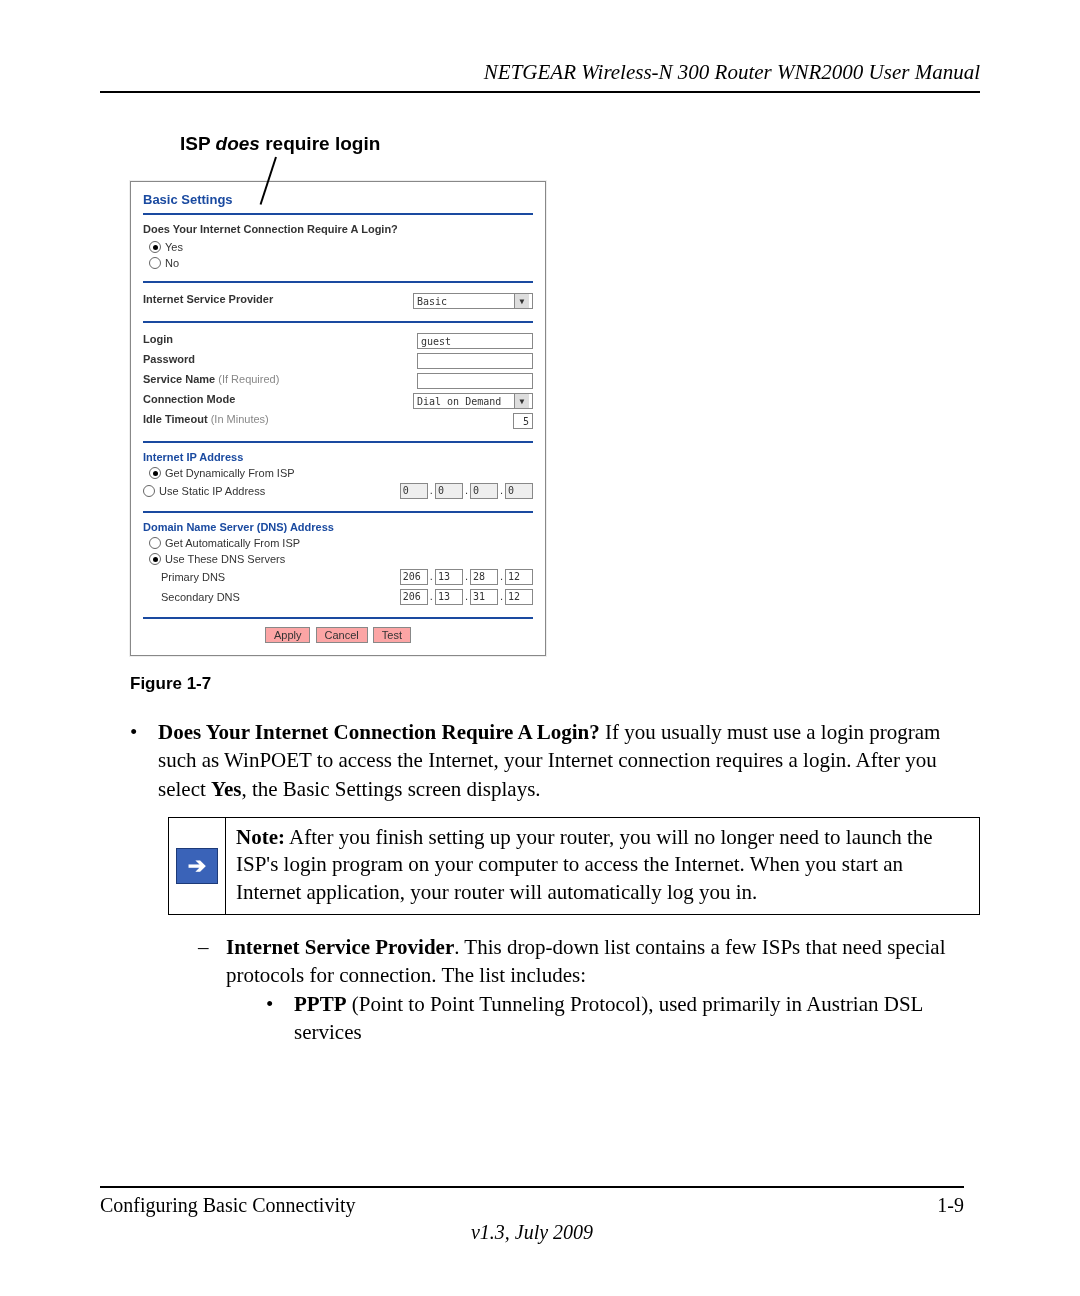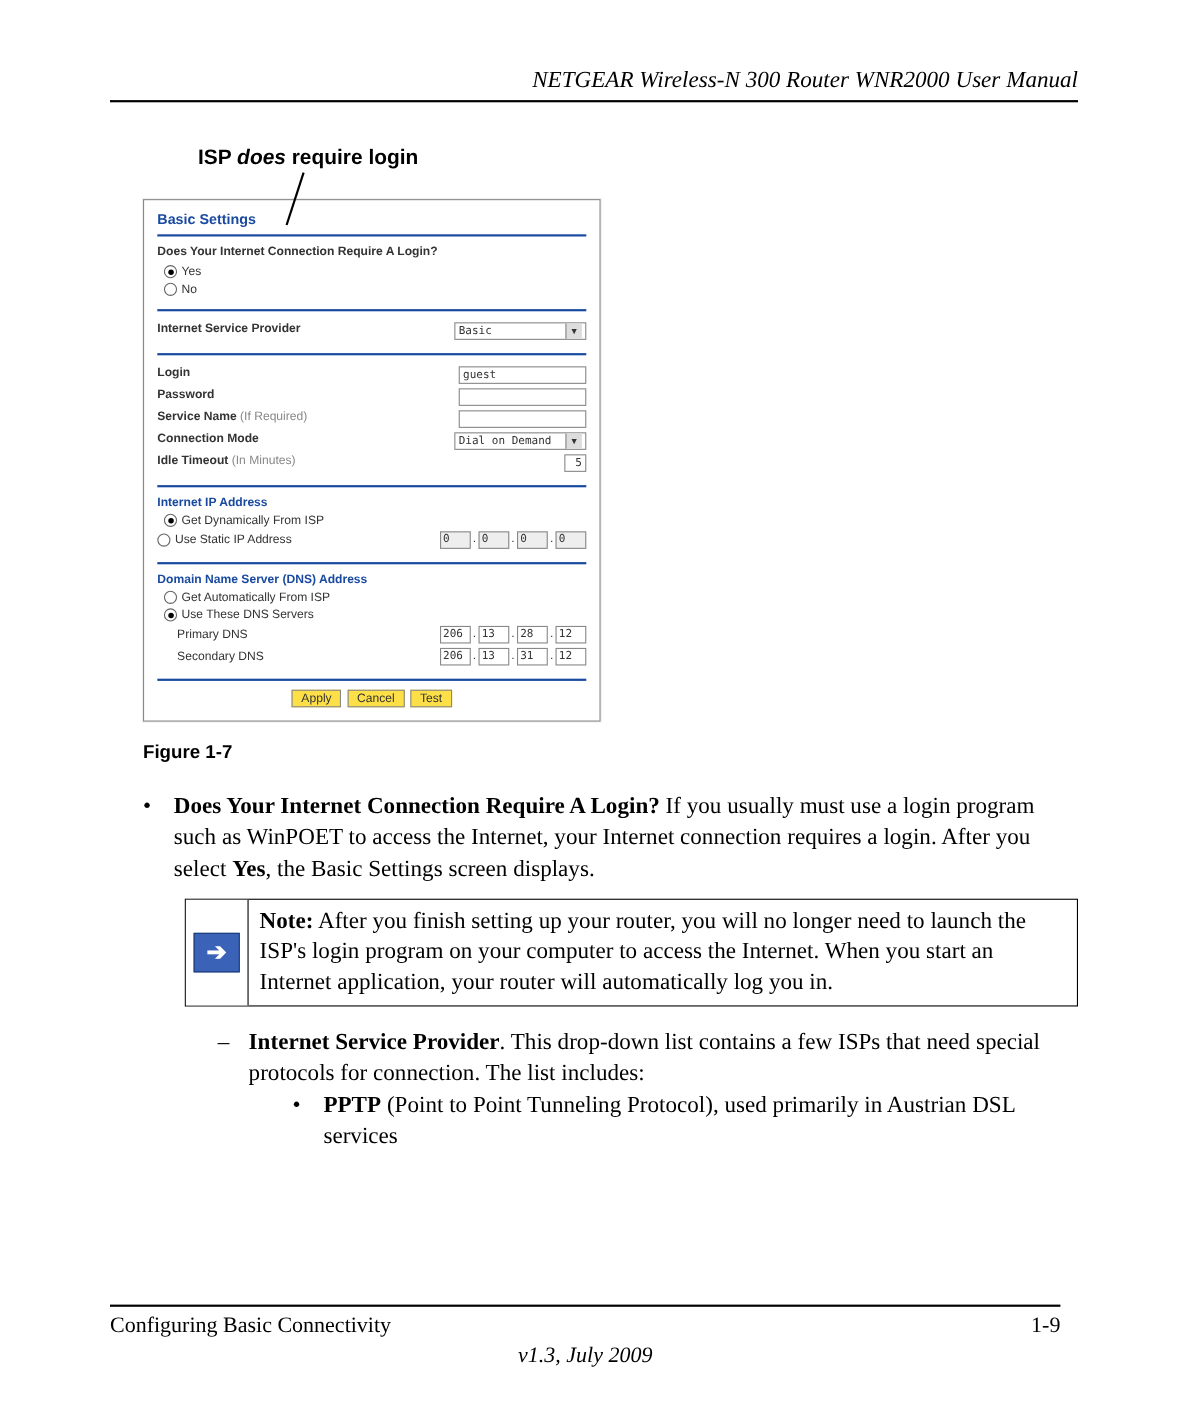--- a/index.html
+++ b/index.html
@@ -161,21 +161,21 @@
   .btn-row {
     text-align: center;
     margin-top: 10px;
     padding-top: 8px;
     border-top: 2px solid #1a4aa0;
   }
   .btn {
     font-family: Arial, sans-serif;
     font-size: 11px;
     border: 1px solid #888;
-    background: #fde047;
+    background: #fca5a5;
     padding: 1px 8px;
     margin: 0 1px;
     display: inline-block;
   }
 
   .figure-label {
     font-family: Arial, Helvetica, sans-serif;
     font-weight: bold;
     font-size: 17px;
     margin: 18px 0 24px 30px;

